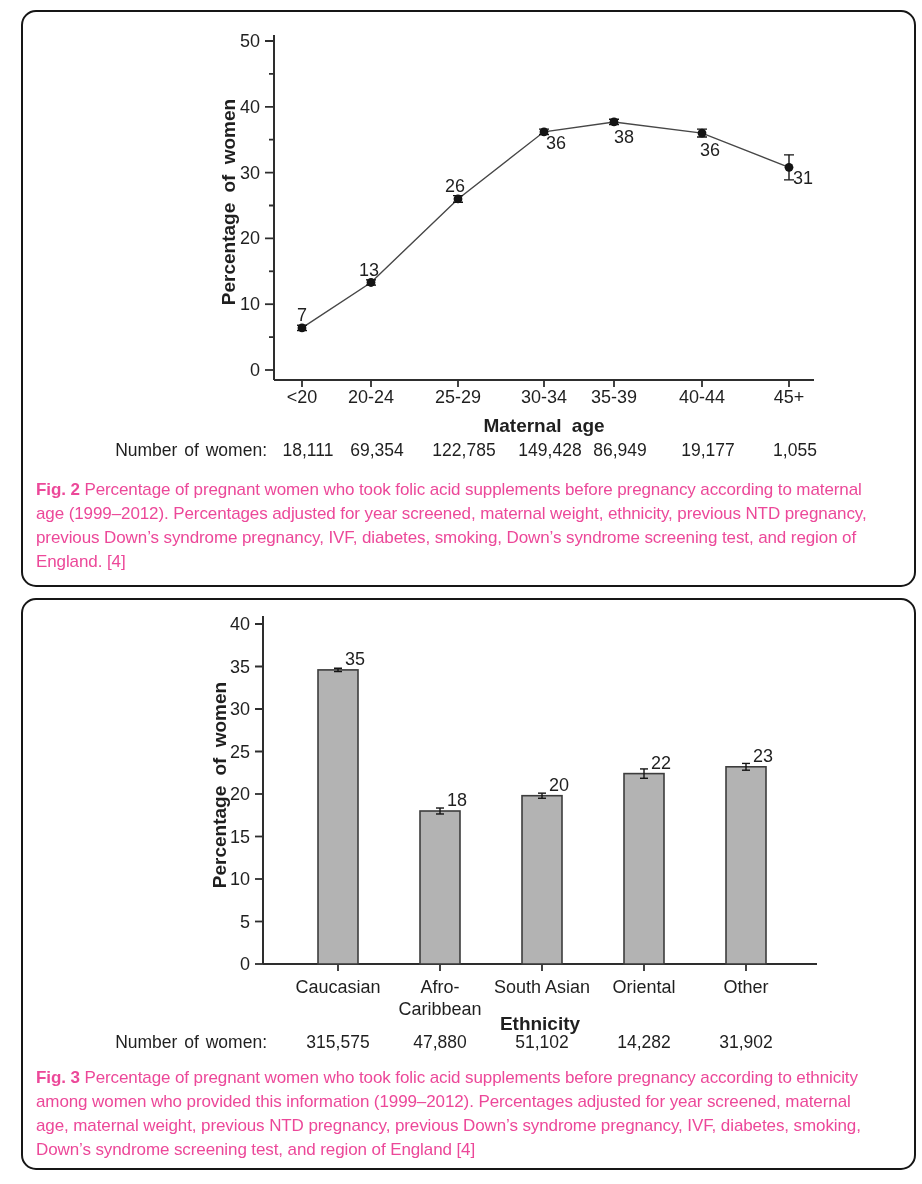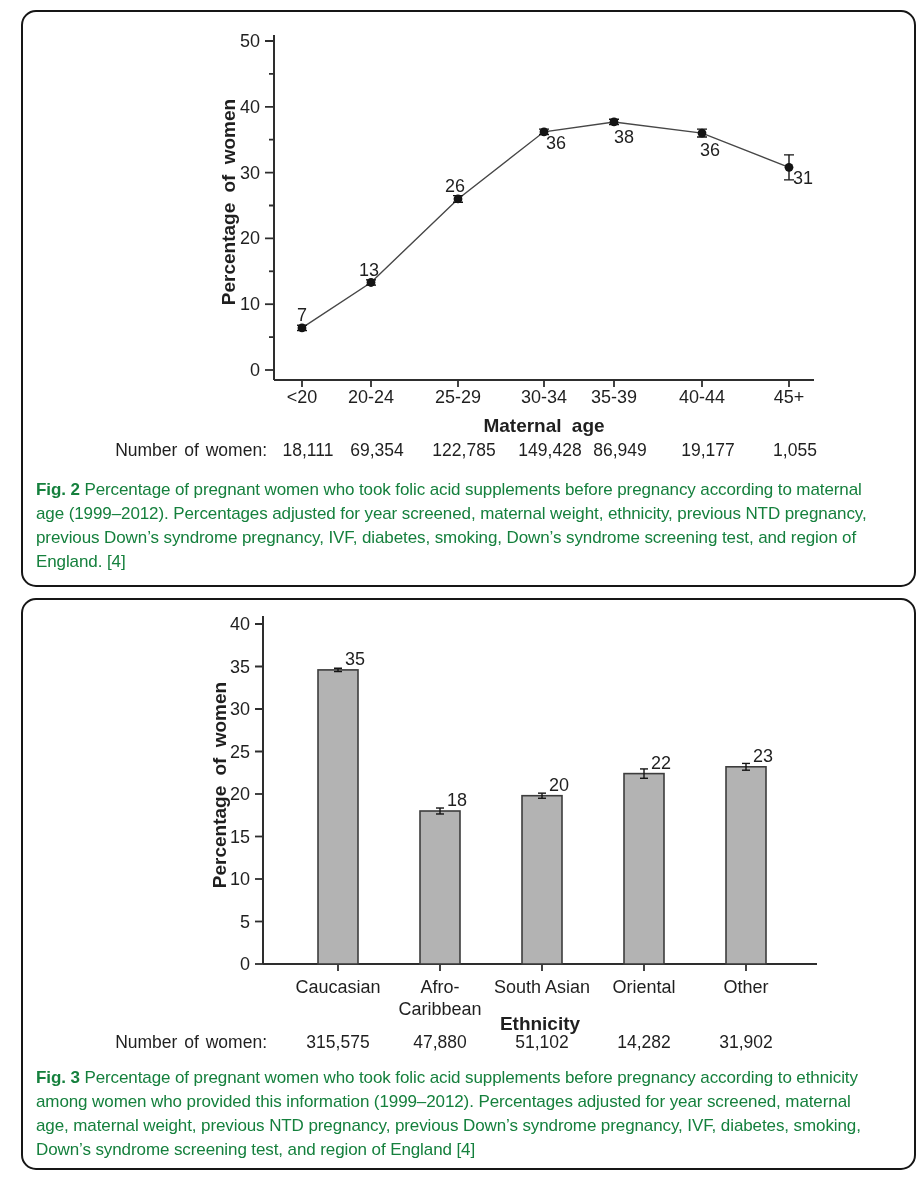--- a/index.html
+++ b/index.html
@@ -10,21 +10,21 @@
   .figure-box {
     position: absolute; left: 21px; width: 895px; background: #ffffff;
     border: 2px solid #161616; border-radius: 15px; box-sizing: border-box;
     overflow: hidden;
   }
   #fig2-box { top: 10px;  height: 577px; }
   #fig3-box { top: 598px; height: 572px; }
   .chart-svg { position: absolute; left: 0; top: 0; display: block; }
   .caption {
     position: absolute; left: 13px; top: 466px; width: 848px;
-    font-size: 17px; line-height: 24px; color: #15803d; letter-spacing: -0.1px;
+    font-size: 17px; line-height: 24px; color: #ec4899; letter-spacing: -0.1px;
   }
   .cap-label { font-weight: bold; }
   svg text { fill: #1f1f1f; }
   .tick-label  { font-size: 18px; }
   .axis-title  { font-size: 19px; font-weight: bold; word-spacing: 5px; }
   .val-label   { font-size: 18px; }
   .num-row     { font-size: 17.5px; }
   .num-row-label { word-spacing: 2px; }
 </style>
 </head>

